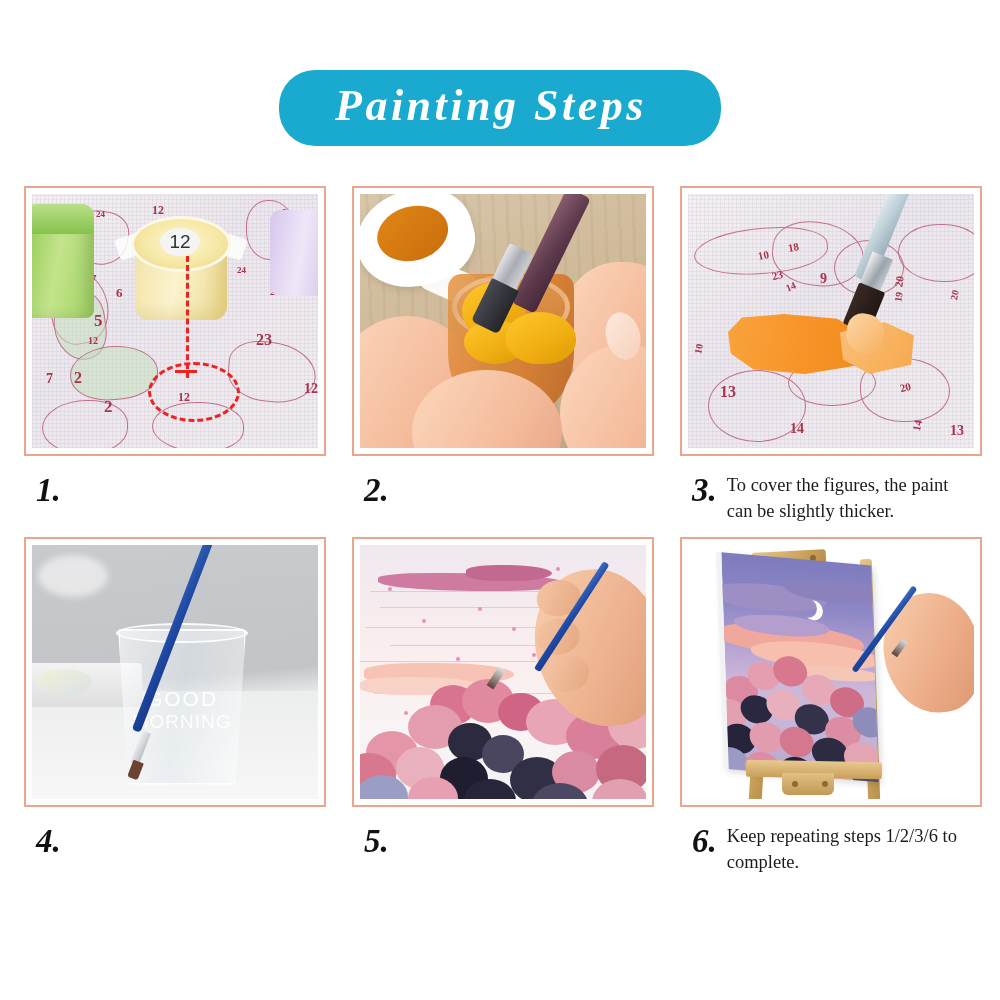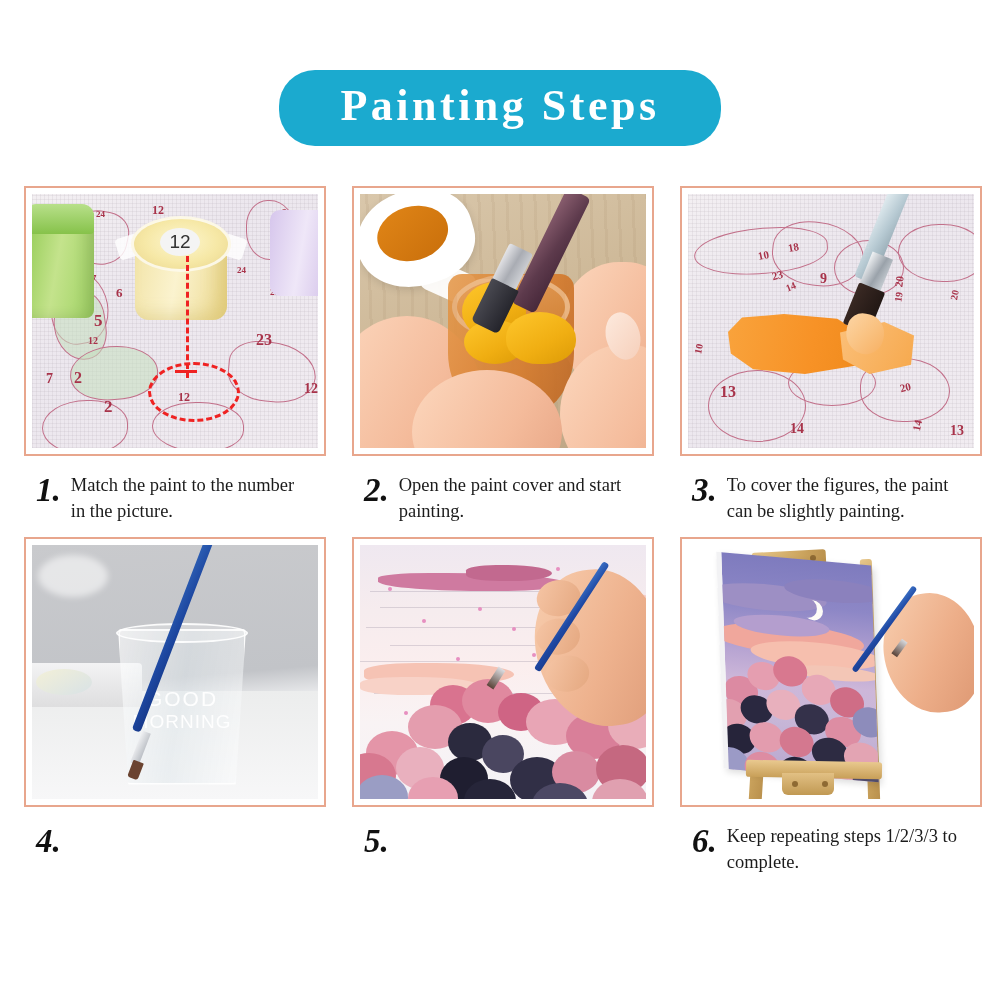--- a/index.html
+++ b/index.html
@@ -19,21 +19,21 @@
   .title-wrap {
     position: absolute;
     top: 70px; left: 0; width: 1000px;
     display: flex; justify-content: center;
   }
   .title-pill {
     background: #1BAACF;
     border-radius: 36px;
     padding: 14px 56px 18px 56px;
     min-width: 330px;
-    text-align: center;
+    font-style: italic;
   }
   .title-text {
     color: #ffffff;
     font-family: "Liberation Serif", "DejaVu Serif", serif;
     font-size: 44px;
     font-weight: bold;
     letter-spacing: 3.5px;
     line-height: 1.0;
     white-space: nowrap;
   }
@@ -559,21 +559,20 @@
         </div>
 
         <div class="dash-line"></div>
         <div class="dash-target"></div>
         <div class="dash-circle"></div>
         <span class="target-num">12</span>
       </div>
     </div>
     <div class="caption">
       <span class="step-num">1.</span>
-      <span class="step-text">Match the paint to the number in the picture.</span>
     </div>
   </div>
 
   <div class="cell">
     <div class="frame">
       <div class="photo">
         <div class="wood-bg"></div>
         <div class="stick"></div>
         <div class="lid-open"></div>
         <div class="lid-hinge"></div>
@@ -588,21 +587,20 @@
         <div class="brush2-handle"></div>
         <div class="brush2-ferrule"></div>
         <div class="brush2-bristle"></div>
         <div class="finger f4"></div>
         <div class="nail"></div>
         <div class="finger f2"></div>
       </div>
     </div>
     <div class="caption">
       <span class="step-num">2.</span>
-      <span class="step-text">Open the paint cover and start painting.</span>
     </div>
   </div>
 
   <div class="cell">
     <div class="frame">
       <div class="photo">
         <div class="canvas-bg"></div>
 
         <div class="outline" style="left:6px;top:34px;width:132px;height:44px;border-radius:55% 45% 50% 50%;transform:rotate(-4deg);"></div>
         <div class="outline" style="left:84px;top:28px;width:90px;height:62px;border-radius:45% 55% 50% 50%;transform:rotate(6deg);"></div>
@@ -631,21 +629,21 @@
         <div class="stroke-orange"></div>
         <div class="stroke-orange2"></div>
         <div class="brush3-handle"></div>
         <div class="brush3-ferrule"></div>
         <div class="brush3-bristle"></div>
         <div class="brush3-paint"></div>
       </div>
     </div>
     <div class="caption">
       <span class="step-num">3.</span>
-      <span class="step-text">To cover the figures, the paint can be slightly painting.</span>
+      <span class="step-text">To cover the figures, the paint can be slightly thicker.</span>
     </div>
   </div>
 
   <div class="cell">
     <div class="frame">
       <div class="photo">
         <div class="room-bg"></div>
         <div class="blur-top"></div>
         <div class="table-top"></div>
         <div class="tray"></div>
@@ -782,17 +780,17 @@
         <div class="screw" style="left:104px;top:236px;"></div>
         <div class="screw" style="left:134px;top:236px;"></div>
 
         <div class="hand6"></div>
         <div class="brush6-handle"></div>
         <div class="brush6-tip"></div>
       </div>
     </div>
     <div class="caption">
       <span class="step-num">6.</span>
-      <span class="step-text">Keep repeating steps 1/2/3/3 to complete.</span>
+      <span class="step-text">Keep repeating steps 1/2/3/6 to complete.</span>
     </div>
   </div>
 
 </div>
 
 </body></html>

